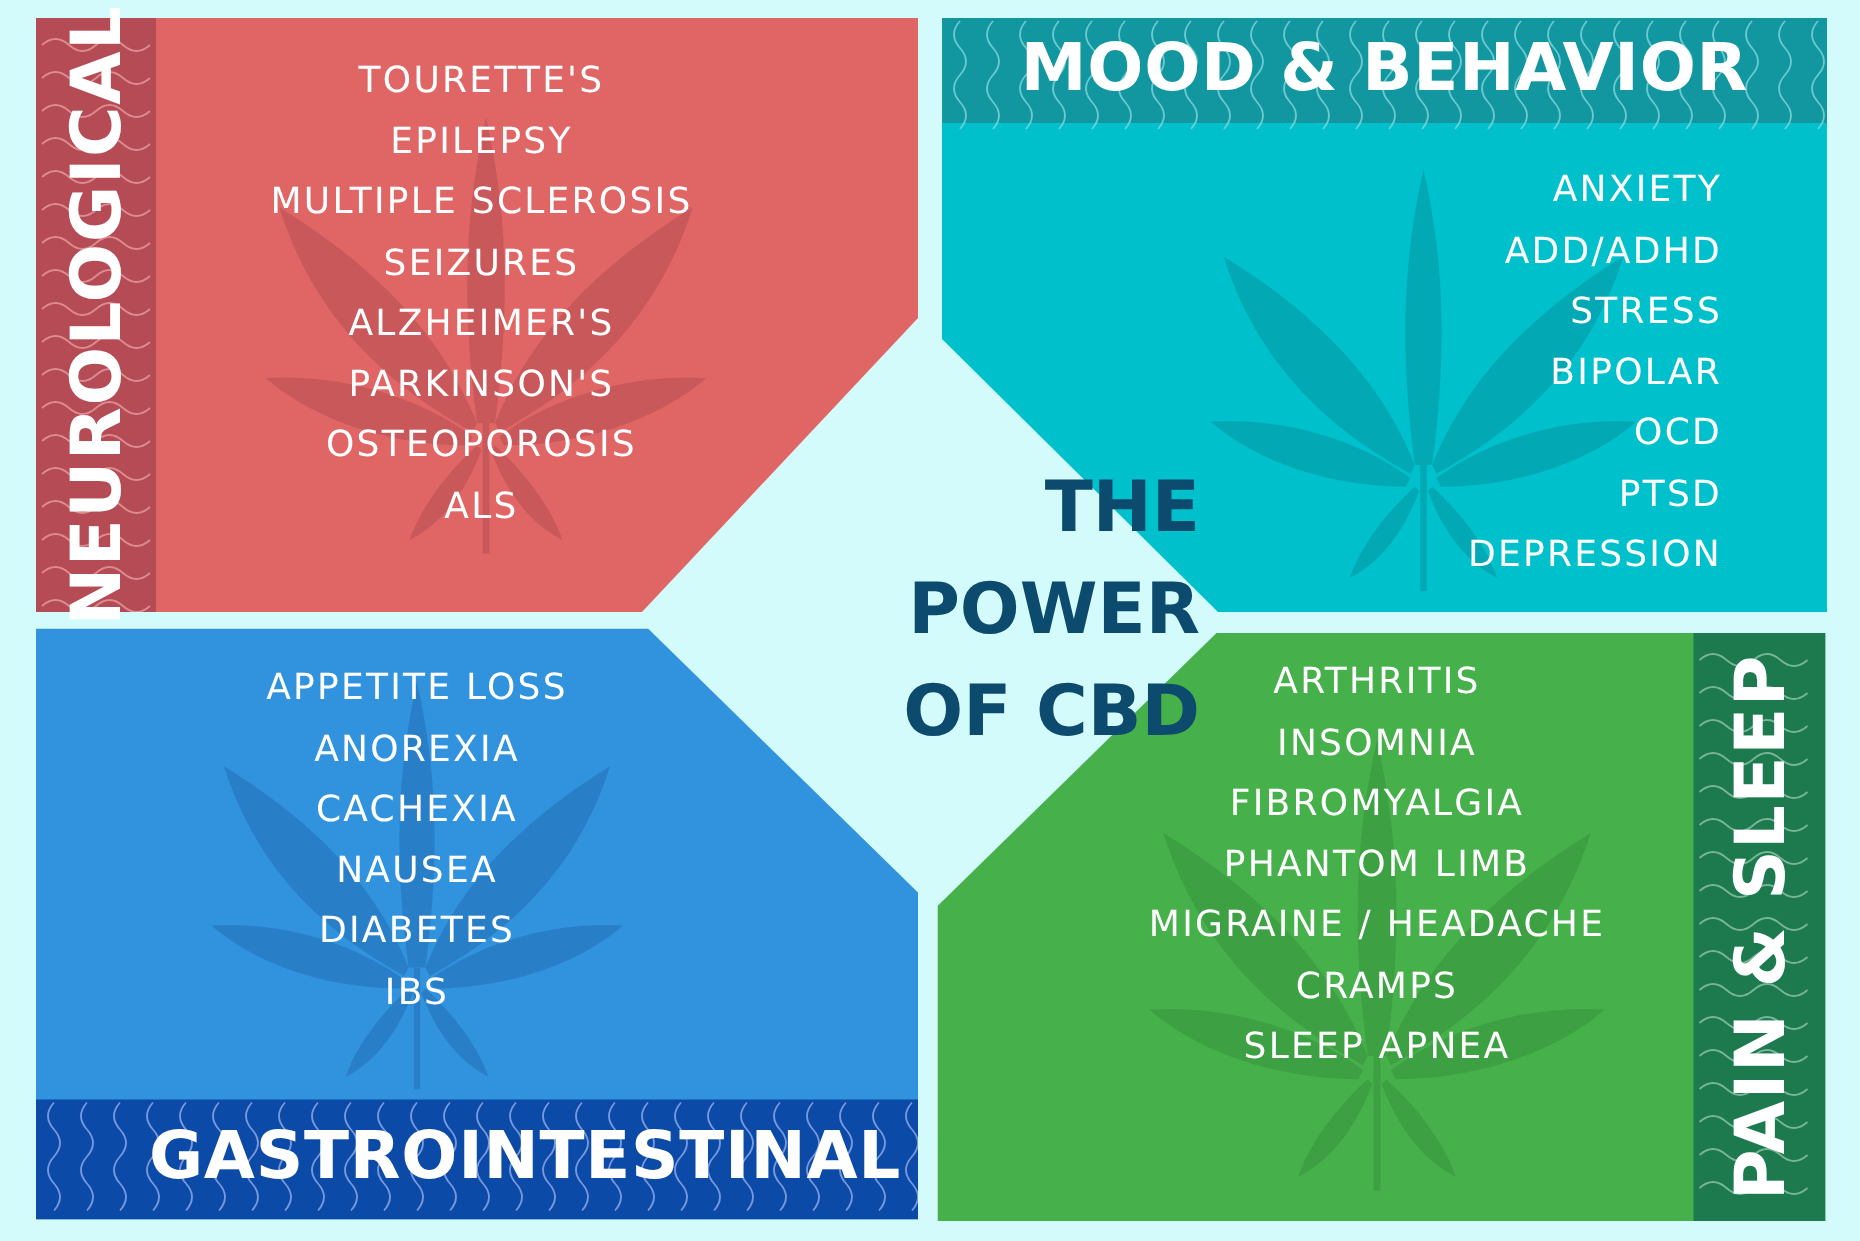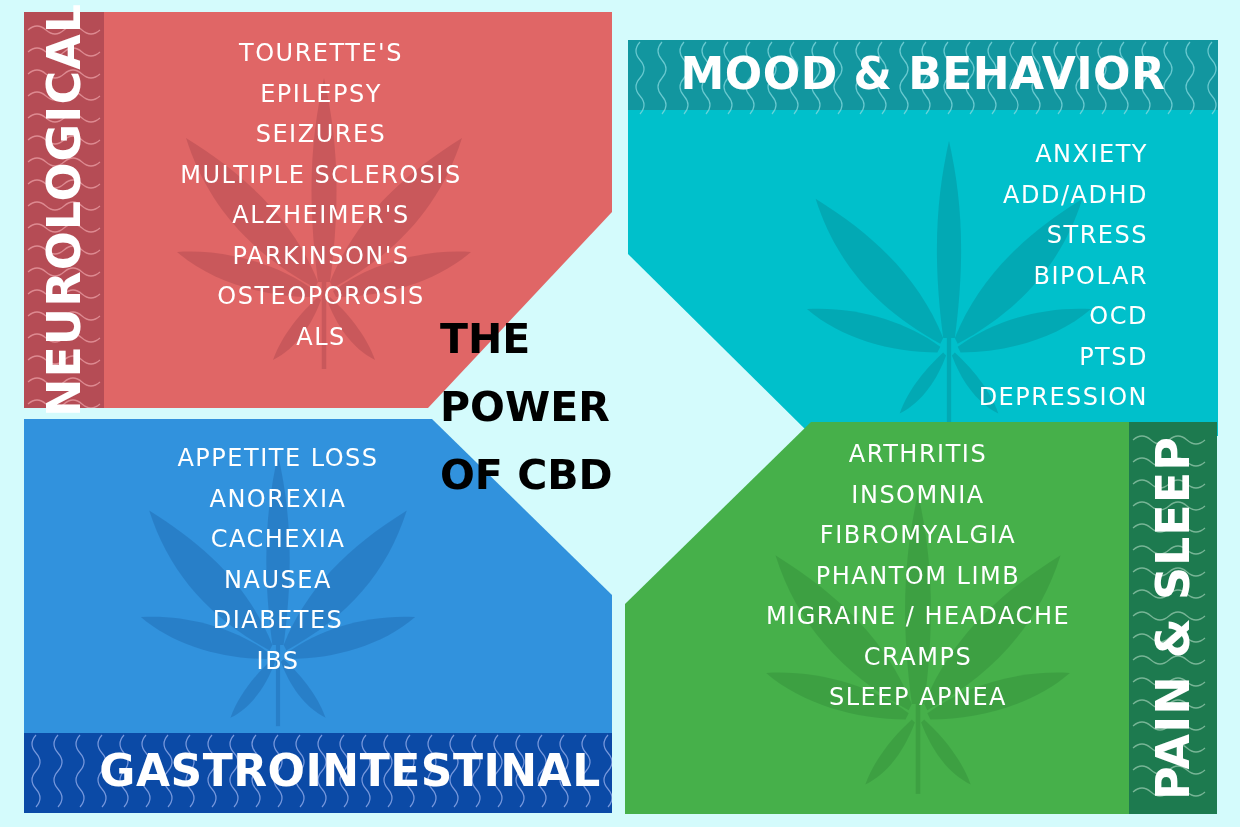--- a/index.html
+++ b/index.html
@@ -4,21 +4,21 @@
 <style>
   html,body{margin:0;padding:0;}
   body{width:1240px;height:827px;background:#d4fbfc;position:relative;overflow:hidden;font-family:"DejaVu Sans","Liberation Sans",sans-serif;}
   .panel{position:absolute;}
   .shape{position:absolute;inset:0;}
   .leaf{position:absolute;opacity:0.22;}
   .items{position:absolute;display:flex;flex-direction:column;align-items:center;color:#fff;font-size:24px;letter-spacing:1.5px;}
   .items div{height:40.5px;line-height:40.5px;white-space:nowrap;}
   .vtitle{position:absolute;color:#fff;font-weight:bold;font-size:46px;white-space:nowrap;letter-spacing:1px;}
   .htitle{position:absolute;color:#fff;font-weight:bold;font-size:44px;white-space:nowrap;letter-spacing:0.5px;text-align:center;}
-  .center{position:absolute;left:440px;top:305px;width:360px;text-align:left;color:#000000;font-weight:bold;font-size:41px;line-height:68px;}
+  .center{position:absolute;left:440px;top:305px;width:360px;text-align:right;color:#0c4a6e;font-weight:bold;font-size:47px;line-height:68px;}
 </style>
 </head>
 <body>
 
 <svg width="0" height="0" style="position:absolute">
   <defs>
     <symbol id="leaf" viewBox="0 0 200 200">
       <path d="M100 4 C108 40 112 80 104 140 L100 140 L96 140 C88 80 92 40 100 4 Z"></path>
       <path d="M104 140 C120 100 150 70 192 44 C178 88 150 120 106 144 Z"></path>
       <path d="M96 140 C80 100 50 70 8 44 C22 88 50 120 94 144 Z"></path>
@@ -59,30 +59,30 @@
         <path d="M4 392 q9 -8 18 0 t18 0 t18 0 t18 0"></path>
     </g>
   </svg>
   <svg class="leaf" style="left:150px;top:50px;" width="300" height="320" fill="#7a2a35">
       <use href="#leaf"></use>
     </svg>
   <div class="vtitle" style="left:40px;top:198px;transform:translate(-50%,-50%) rotate(-90deg);">NEUROLOGICAL</div>
   <div class="items" style="left:100px;top:21px;width:394px;">
     <div>TOURETTE'S</div>
     <div>EPILEPSY</div>
+    <div>MULTIPLE SCLEROSIS</div>
     <div>SEIZURES</div>
-    <div>MULTIPLE SCLEROSIS</div>
     <div>ALZHEIMER'S</div>
     <div>PARKINSON'S</div>
     <div>OSTEOPOROSIS</div>
     <div>ALS</div>
   </div>
 </div>
 
-<div class="panel" style="left:628px;top:12px;width:590px;height:396px;margin-top:28px;">
+<div class="panel" style="left:628px;top:12px;width:590px;height:396px;">
   <svg class="shape" width="590" height="396">
     <polygon points="0,0 590,0 590,396 184,396 0,214" fill="#00c0cb"></polygon>
     <rect x="0" y="0" width="590" height="70" fill="#12969f"></rect>
     <g stroke="#7fd6dc" stroke-width="1.2" fill="none" opacity="0.8">
       <path d="M12 2 q-8 9 0 18 t0 18 t0 18 t0 18"></path>
         <path d="M34 2 q-8 9 0 18 t0 18 t0 18 t0 18"></path>
       <path d="M56 2 q-8 9 0 18 t0 18 t0 18 t0 18"></path>
         <path d="M78 2 q-8 9 0 18 t0 18 t0 18 t0 18"></path>
       <path d="M100 2 q-8 9 0 18 t0 18 t0 18 t0 18"></path>
         <path d="M122 2 q-8 9 0 18 t0 18 t0 18 t0 18"></path>

